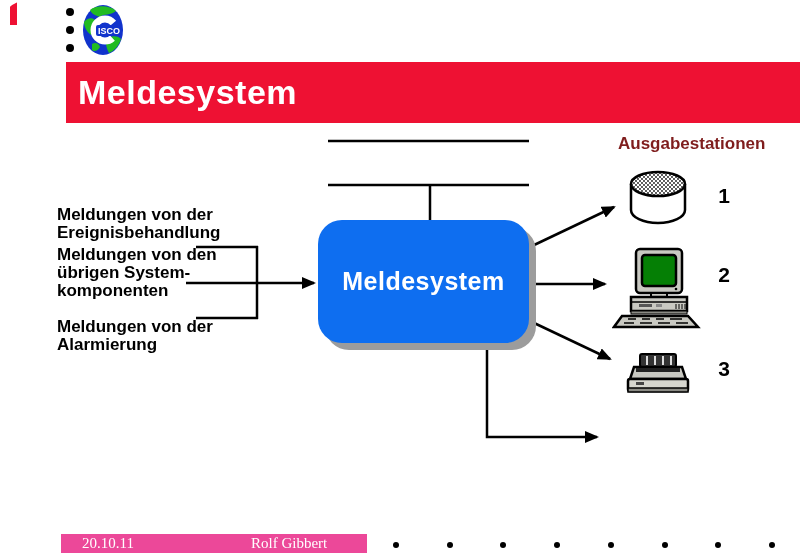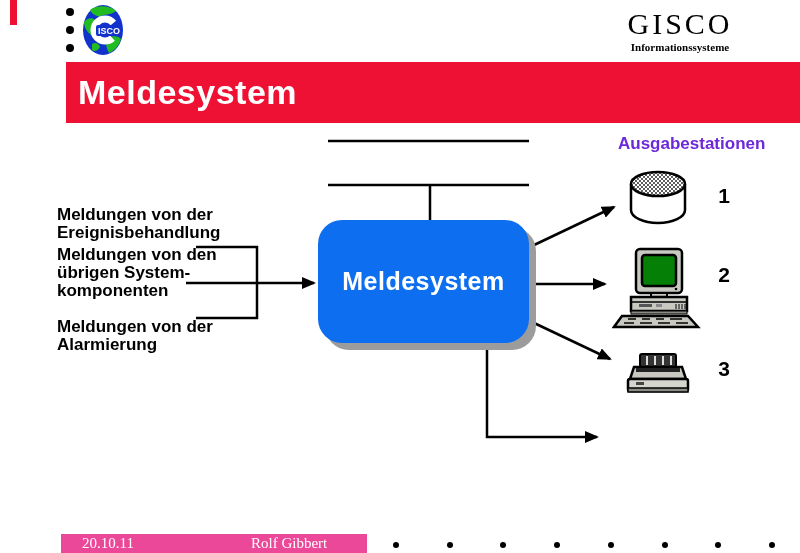--- a/index.html
+++ b/index.html
@@ -1,17 +1,17 @@
 <!DOCTYPE html>
 <html><head>
 <meta charset="utf-8">
 <style>
   html,body{margin:0;padding:0;background:#fff;}
   .slide{position:relative;width:800px;height:553px;background:#fff;overflow:hidden;
-         font-family:"Liberation Sans",sans-serif;}
+         font-family:"Liberation Sans",sans-serif;border-radius:28px;}
   .abs{position:absolute;}
 
   
   .accent-strip{left:10px;top:0;width:7px;height:25px;background:#EE1133;}
 
   
   .logo-bullets{left:66px;top:8px;display:flex;flex-direction:column;gap:10px;}
   .logo-bullets .dot{width:8px;height:8px;border-radius:50%;background:#000;}
 
   
@@ -20,21 +20,21 @@
   .brand-sub{font-family:"Liberation Serif",serif;font-size:11px;font-weight:bold;color:#000;margin-top:1px;letter-spacing:0px;}
 
   
   .title-bar{left:66px;top:62px;width:734px;height:61px;background:#EE1133;display:flex;align-items:center;}
   .title-bar .title{color:#fff;font-size:34px;font-weight:bold;padding-left:12px;letter-spacing:0.5px;}
 
   
   .lbl{font-weight:bold;font-size:17px;color:#000;line-height:18px;white-space:pre-line;}
 
   .param-label{left:323px;top:146px;width:212px;text-align:center;line-height:20px;}
-  .outputs-heading{left:618px;top:134px;font-weight:bold;font-size:17px;color:#6d28d9;}
+  .outputs-heading{left:618px;top:134px;font-weight:bold;font-size:17px;color:#7f1d1d;}
 
   .input-1{left:57px;top:206px;}
   .input-2{left:57px;top:246px;}
   .input-3{left:57px;top:318px;}
 
   
   .center-box{left:318px;top:220px;width:211px;height:123px;background:#0E6EF0;border-radius:24px;
               box-shadow:7px 7px 0 #9C9C9C;display:flex;align-items:center;justify-content:center;}
   .center-box span{color:#fff;font-size:25px;font-weight:bold;letter-spacing:0.5px;}
 
@@ -73,24 +73,20 @@
     <ellipse cx="21" cy="26" rx="20" ry="25" fill="#1133CC"></ellipse>
     <path d="M8,6 C14,1 28,1 34,7 C28,12 22,9 18,13 C12,11 9,9 8,6 Z" fill="#22BB22"></path>
     <path d="M2,18 C5,14 10,13 13,16 C15,21 12,27 9,31 C5,28 2,23 2,18 Z" fill="#22BB22"></path>
     <path d="M26,34 C31,31 37,32 39,35 C37,42 32,47 27,49 C24,44 23,38 26,34 Z" fill="#22BB22"></path>
     <path d="M10,40 C13,38 17,39 18,43 C16,47 12,48 10,46 Z" fill="#22BB22"></path>
     <circle cx="23" cy="26" r="11" fill="none" stroke="#fff" stroke-width="7" stroke-dasharray="52 18" stroke-dashoffset="-9"></circle>
     <rect x="14" y="21" width="24" height="11" rx="2" fill="#1133CC"></rect>
     <text x="16" y="30" fill="#fff" font-size="9" font-weight="bold" font-family="Liberation Sans, sans-serif">ISCO</text>
   </svg>
 
-  <div class="abs brand">
-    <div class="brand-name">GISCO</div>
-    <div class="brand-sub">Informationssysteme</div>
-  </div>
 
   <div class="abs title-bar">
     <span class="title">Meldesystem</span>
   </div>
 
   <svg class="abs" style="left:0;top:0;" width="800" height="553" viewBox="0 0 800 553">
     <defs>
       <marker id="arrow" markerUnits="userSpaceOnUse" markerWidth="14" markerHeight="12" refX="12" refY="6" orient="auto">
         <polygon points="0,0 14,6 0,12" fill="#000"></polygon>
       </marker>

